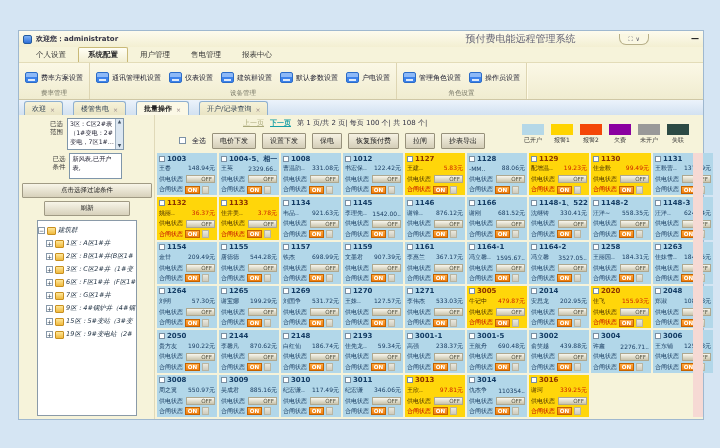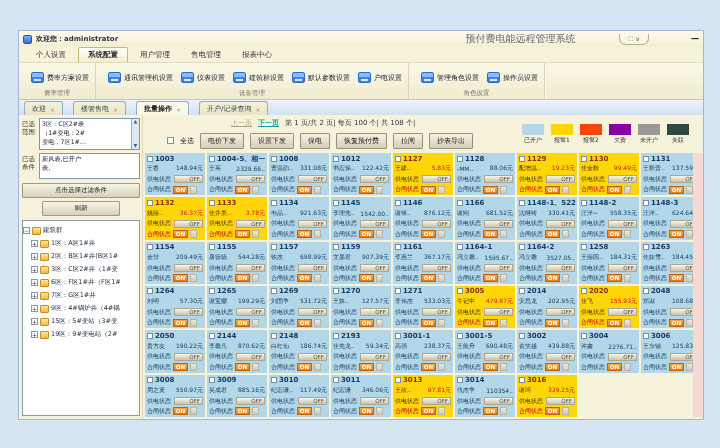--- a/index.html
+++ b/index.html
@@ -12,42 +12,42 @@
 .welcome{font-size:7px;color:#334;font-weight:bold;}
 .title-text{margin-left:auto;font-size:10px;color:#667;}
 .skin-ctrl{margin-left:40px;margin-right:38px;display:flex;align-items:center;gap:3px;padding:1px 8px;border:1px solid #b8b089;border-top:none;border-radius:0 0 7px 7px;background:#faf7e2;font-size:6px;color:#556;}
 .min-btn{font-size:8px;color:#222;font-weight:bold;line-height:6px;}
 
 .menubar{height:15px;display:flex;align-items:flex-end;gap:3px;padding-left:8px;flex:none;}
 .menu-item{padding:2px 9px;font-size:7.5px;color:#333;}
 .menu-item.active{background:linear-gradient(#fffef5,#f2eed2);border:1px solid #c9b977;border-bottom:none;border-radius:2px 2px 0 0;font-weight:bold;}
 
 .ribbon{height:38px;border-top:1px solid #e3dcb8;border-bottom:1px solid #cfc7a5;background:linear-gradient(#fbf8e6,#f0ecd0);display:flex;flex:none;}
-.rgroup{position:relative;border-right:1px solid #ddd5b2;padding:3px 6px 10px 12px;display:flex;gap:8px;align-items:center;}
+.rgroup{position:relative;border-right:1px solid #ddd5b2;padding:3px 6px 10px 6px;display:flex;gap:8px;align-items:center;}
 .rgroup-label{position:absolute;bottom:1px;left:0;right:0;text-align:center;font-size:6.5px;color:#776;}
 .rbtn{display:flex;align-items:center;gap:3px;font-size:7px;color:#223;cursor:default;}
 .rbtn-icon{width:13px;height:11px;border:1px solid #2b6cc8;border-radius:2px;background:linear-gradient(#8db9f7 45%,#3d82ea 45%);position:relative;flex:none;}
 .rbtn-icon:after{content:"";position:absolute;left:2px;right:2px;bottom:1px;height:2px;background:#dce9fb;}
 .ribbon-fill{flex:1;border-left:1px solid #fffbe8;}
 
 .doctabs{height:15px;background:linear-gradient(#ecf3fb,#d2e1f1);display:flex;align-items:flex-end;padding-left:5px;gap:10px;flex:none;}
 .dtab{display:flex;align-items:center;gap:4px;padding:2px 7px 1px 7px;font-size:7px;color:#345;background:linear-gradient(#f6f2d9,#e9e4c4);border:1px solid #8fb0d0;border-bottom:none;border-radius:3px 3px 0 0;}
 .dtab.active{background:#fbf8e6;font-weight:bold;color:#222;}
 .dtab .x{color:#988;font-size:6px;font-weight:normal;}
 
 .content{flex:1;display:flex;min-height:0;}
-.sidebar{width:124px;flex:none;padding:3px 2px 3px 3px;display:flex;flex-direction:column;border-right:1px solid #e0d9b8;}
+.sidebar{width:136px;flex:none;padding:3px 2px 3px 3px;display:flex;flex-direction:column;border-right:1px solid #e0d9b8;align-items:center;}
 .f-row{display:flex;gap:2px;margin-bottom:3px;}
 .f-label{width:15px;font-size:6.5px;color:#333;line-height:1.25;padding-top:2px;}
 .listbox{flex:1;background:#fff;border:1px solid #7f96aa;font-size:6.2px;color:#223;position:relative;padding:1px 9px 1px 2px;height:32px;line-height:1.45;overflow:hidden;}
 .condbox{height:26px;}
 .scrollcol{position:absolute;right:0;top:0;bottom:0;width:8px;background:#dce7f2;border-left:1px solid #9fb0c0;display:flex;flex-direction:column;justify-content:space-between;align-items:center;font-size:4.5px;color:#456;line-height:1;padding:1px 0;}
 .side-btn{display:block;margin:1px auto 2px auto;background:linear-gradient(#f8f5e8,#d7d1bb);border:1px solid #a09a84;border-radius:1px;font-size:6.5px;color:#222;padding:2px 2px;width:100%;}
 .side-btn.refresh{width:66%;}
-.tree{flex:1;background:#fff;border:1px solid #8a9aa8;margin-top:2px;padding:3px 0;font-size:6.5px;overflow:hidden;}
+.tree{flex:1;background:#fff;border:1px solid #8a9aa8;margin-top:2px;padding:3px 0;font-size:6.5px;overflow:hidden;font-style:italic;}
 .tnode{display:flex;align-items:center;gap:2px;height:13px;color:#234;white-space:nowrap;overflow:hidden;}
 .tnode.child{padding-left:8px;}
 .expander{width:7px;height:7px;border:1px solid #8899aa;background:#fff;font-size:6px;line-height:5px;text-align:center;color:#345;flex:none;}
 .folder{width:9px;height:8px;background:linear-gradient(#ffe79a,#efb93e);border:1px solid #c89020;border-radius:1px;flex:none;}
 
 .main{flex:1;position:relative;min-width:0;}
 .pager{height:15px;display:flex;align-items:center;gap:6px;font-size:7px;color:#334;padding-left:88px;}
 .link-prev{color:#a9a878;text-decoration:underline;}
 .link-next{color:#149ea6;text-decoration:underline;font-weight:bold;}
 .actions{height:21px;display:flex;align-items:center;gap:6px;padding-left:24px;font-size:7px;color:#223;}

